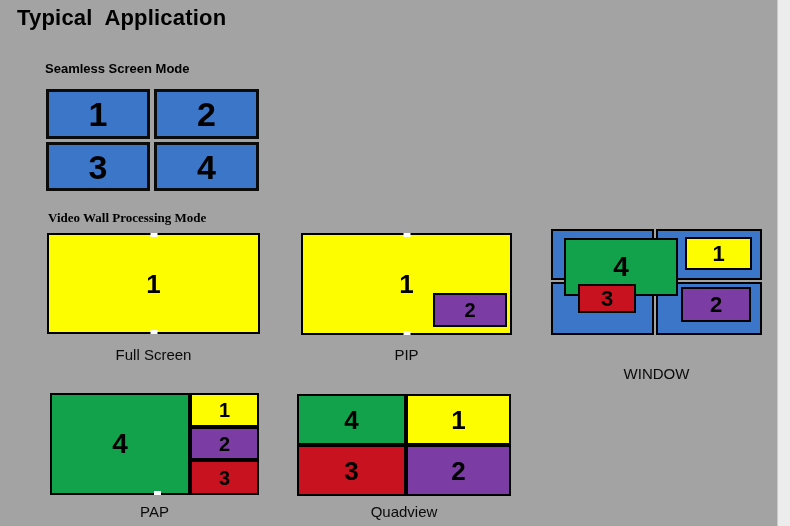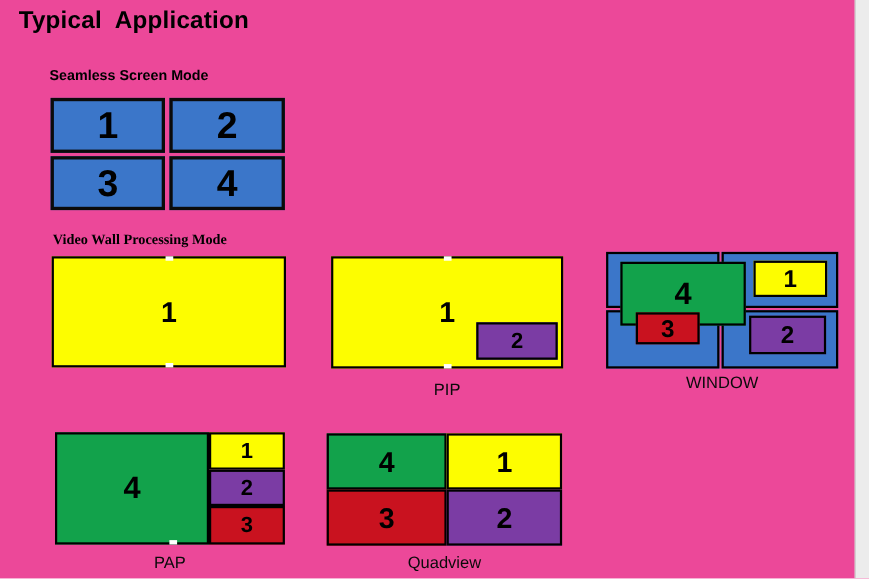--- a/index.html
+++ b/index.html
@@ -1,19 +1,19 @@
 <!DOCTYPE html>
 <html><head>
 <meta charset="utf-8">
 <style>
   html,body{margin:0;padding:0;background:#fff;}
   .page{
     position:relative;
     width:790px;height:526px;
-    background:#ec4899;
+    background:#a3a3a3;
     font-family:"Liberation Sans",sans-serif;
     overflow:hidden;
   }
   .edge-strip{
     position:absolute;right:0;top:0;width:12px;height:526px;
     background:#ececec;border-left:1px solid #c9c9c9;
   }
   .title{
     position:absolute;left:17px;top:5px;margin:0;
     font-size:22px;font-weight:bold;color:#000;
@@ -84,21 +84,21 @@
   .q-bl{left:297px;top:445px;width:109px;height:51px;}
   .q-br{left:406px;top:445px;width:105px;height:51px;}
   .q-tl .num,.q-tr .num,.q-bl .num,.q-br .num{font-size:26px;}
 
   
   .caption{
     position:absolute;text-align:center;font-size:15px;color:#0a0a0a;
   }
   .cap-fs{left:47px;top:346px;width:213px;}
   .cap-pip{left:301px;top:346px;width:211px;}
-  .cap-window{left:551px;top:340px;width:211px;}
+  .cap-window{left:551px;top:365px;width:211px;}
   .cap-pap{left:50px;top:503px;width:209px;}
   .cap-quad{left:297px;top:503px;width:214px;}
 
   
   .notch{
     position:absolute;width:7px;height:4px;background:#fff;
     left:50%;transform:translateX(-50%);
   }
   .notch.t{top:-2px;}
   .notch.b{bottom:-2px;}
@@ -128,20 +128,21 @@
     <span class="num">4</span>
   </div>
 
   <div class="section-heading h-vwall">Video Wall Processing Mode</div>
 
   <div class="box c-yellow fs">
     <span class="num">1</span>
     <i class="notch t"></i>
     <i class="notch b"></i>
   </div>
+  <div class="caption cap-fs">Full Screen</div>
 
   <div class="box c-yellow pip">
     <span class="num">1</span>
     <i class="notch t"></i>
     <i class="notch b"></i>
   </div>
   <div class="box c-purple pip-inset">
     <span class="num">2</span>
   </div>
   <div class="caption cap-pip">PIP</div>

